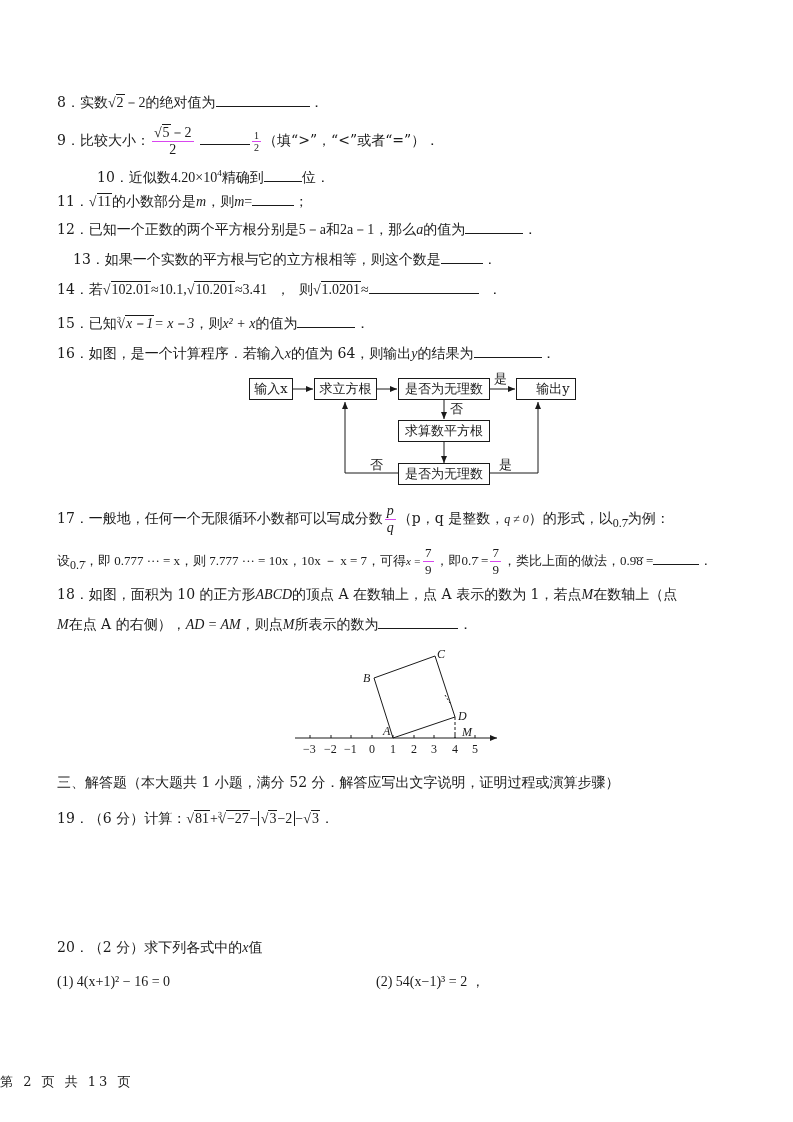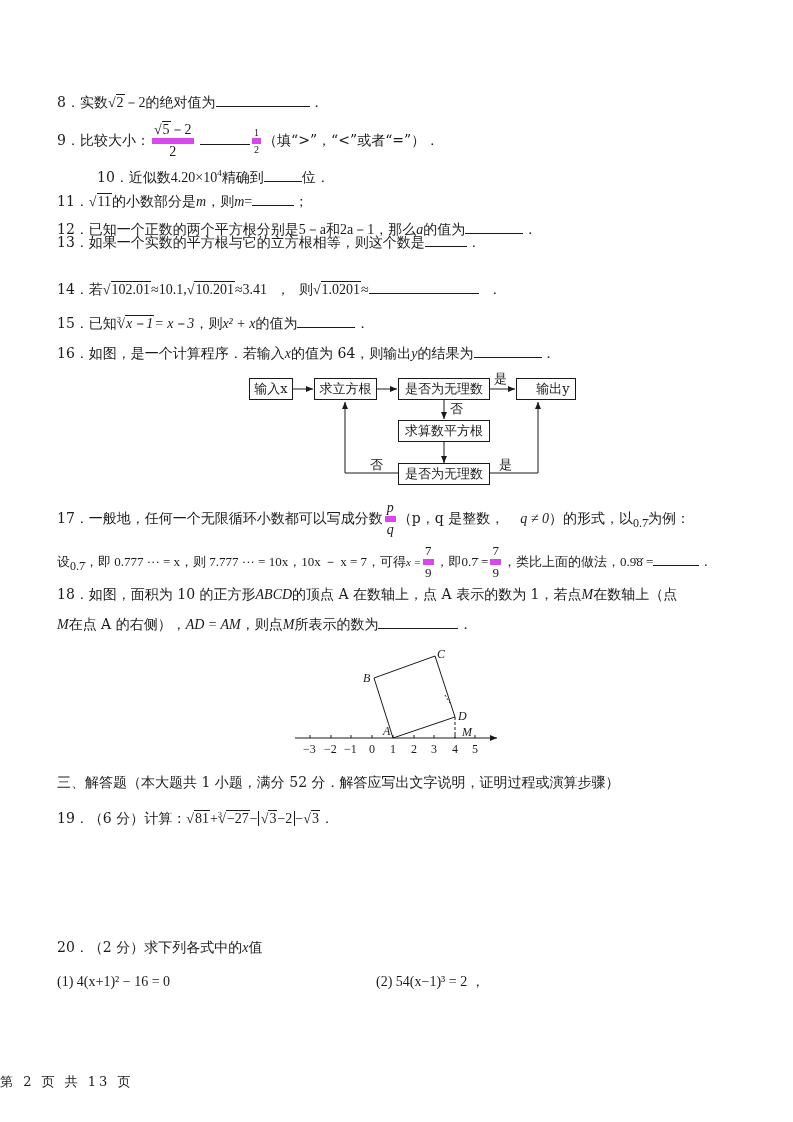--- a/index.html
+++ b/index.html
@@ -9,21 +9,21 @@
     color: #1a1a1a; font-size: 14px;
   }
   .line { position: absolute; left: 57px; white-space: nowrap; line-height: 20px; }
   .it { font-style: italic; font-family: "Liberation Serif", serif; }
   .math { font-family: "Liberation Serif", serif; }
   .blank { display: inline-block; border-bottom: 1px solid #1a1a1a; height: 14px; vertical-align: baseline; }
   .sqrt { display: inline-block; position: relative; }
   .sqrt .rad { font-family: "Liberation Serif", serif; }
   .sqrt .under { border-top: 1px solid #1a1a1a; padding: 0 1px; font-family: "Liberation Serif", serif; }
   .frac { display: inline-block; vertical-align: middle; text-align: center; font-family: "Liberation Serif", serif; line-height: 16px; margin: 0 2px; }
-  .frac .top { display: block; border-bottom: 6px solid #d946ef; padding: 0 2px; }
+  .frac .top { display: block; border-bottom: 1px solid #d946ef; padding: 0 2px; }
   .frac .bot { display: block; padding: 0 2px; }
   .frac.small { font-size: 10px; line-height: 11px; }
   sup { font-size: 9px; }
   .flow-box {
     position: absolute; border: 1px solid #1a1a1a; background: #fff;
     font-size: 13px; text-align: center; line-height: 20px; height: 20px;
     font-family: "DejaVu Serif", serif;
   }
   .flow-label { position: absolute; font-size: 13px; }
   .footer { position: absolute; top: 1073px; left: 0; width: 793px; text-align: left; font-size: 13px; letter-spacing: 3px; }
@@ -46,21 +46,21 @@
 </div>
 
 <div class="line" style="top:191px;">
   <span>11．</span><span class="sqrt"><span class="rad">√</span><span class="under">11</span></span><span>的小数部分是</span><span class="it">m</span><span>，则</span><span class="it">m</span><span class="math">=</span><span class="blank" style="width:42px;"></span><span>；</span>
 </div>
 
 <div class="line" style="top:219px;">
   <span>12．</span><span>已知一个正数的两个平方根分别是</span><span class="math">5－a</span><span>和</span><span class="math">2a－1</span><span>，那么</span><span class="it">a</span><span>的值为</span><span class="blank" style="width:58px;"></span><span>．</span>
 </div>
 
-<div class="line" style="top:232px;">
+<div class="line" style="top:249px;margin-left:16px;">
   <span>13．</span><span>如果一个实数的平方根与它的立方根相等，则这个数是</span><span class="blank" style="width:42px;"></span><span>．</span>
 </div>
 
 <div class="line" style="top:279px;">
   <span>14．</span><span>若</span><span class="sqrt"><span class="rad">√</span><span class="under">102.01</span></span><span class="math">≈10.1,</span><span class="sqrt"><span class="rad">√</span><span class="under">10.201</span></span><span class="math">≈3.41</span>&nbsp;&nbsp;<span>，</span>&nbsp;&nbsp;<span>则</span><span class="sqrt"><span class="rad">√</span><span class="under">1.0201</span></span><span class="math">≈</span><span class="blank" style="width:110px;"></span>&nbsp;&nbsp;<span>．</span>
 </div>
 
 <div class="line" style="top:310px;">
   <span>15．</span><span>已知</span><span class="sqrt"><sup style="font-size:7px;margin-right:-4px;">3</sup><span class="rad">√</span><span class="under it">x－1</span></span><span class="it">= x－3</span><span>，则</span><span class="it">x² + x</span><span>的值为</span><span class="blank" style="width:58px;"></span><span>．</span>
 </div>
@@ -92,21 +92,21 @@
   <div class="flow-box" style="left:508px; top:378px; width:44px;padding-left:14px;">输出y</div>
   <div class="flow-box" style="left:390px; top:420px; width:90px;">求算数平方根</div>
   <div class="flow-box" style="left:390px; top:463px; width:90px;">是否为无理数</div>
   <div class="flow-label" style="left:486px; top:370px;">是</div>
   <div class="flow-label" style="left:442px; top:400px;">否</div>
   <div class="flow-label" style="left:362px; top:456px;">否</div>
   <div class="flow-label" style="left:491px; top:456px;">是</div>
 </div>
 
 <div class="line" style="top:500px; line-height:36px;">
-  <span>17．</span><span>一般地，任何一个无限循环小数都可以写成分数</span><span class="frac it"><span class="top">p</span><span class="bot">q</span></span><span>（p，q 是整数，</span><span class="it" style="font-size:14px;margin-left:16px;">q ≠ 0</span><span>）的形式，以</span><span class="math" style="font-size:12px; vertical-align:-4px;">0.7̇</span><span>为例：</span>
+  <span>17．</span><span>一般地，任何一个无限循环小数都可以写成分数</span><span class="frac it"><span class="top">p</span><span class="bot">q</span></span><span>（p，q 是整数，</span><span class="it" style="font-size:12px;">q ≠ 0</span><span>）的形式，以</span><span class="math" style="font-size:12px; vertical-align:-4px;">0.7̇</span><span>为例：</span>
 </div>
 <div class="line" style="top:543px; line-height:36px; font-size:13px;">
   <span>设</span><span class="math" style="font-size:12px; vertical-align:-4px;">0.7̇</span><span class="math">，即 0.777 ··· = x，则 7.777 ··· = 10x，10x － x = 7，可得</span><span class="it" style="font-size:11px;">x =</span><span class="frac"><span class="top">7</span><span class="bot">9</span></span><span>，即</span><span class="math">0.7̇ =</span><span class="frac"><span class="top">7</span><span class="bot">9</span></span><span>，类比上面的做法，</span><span class="math">0.9̇8̇ =</span><span class="blank" style="width:46px;"></span><span>．</span>
 </div>
 
 <div class="line" style="top:584px;">
   <span>18．</span><span>如图，面积为 10 的正方形</span><span class="it">ABCD</span><span>的顶点 A 在数轴上，点 A 表示的数为 1，若点</span><span class="it">M</span><span>在数轴上（点</span>
 </div>
 <div class="line" style="top:614px;">
   <span class="it">M</span><span>在点 A 的右侧），</span><span class="it">AD = AM</span><span>，则点</span><span class="it">M</span><span>所表示的数为</span><span class="blank" style="width:80px;"></span><span>．</span>

